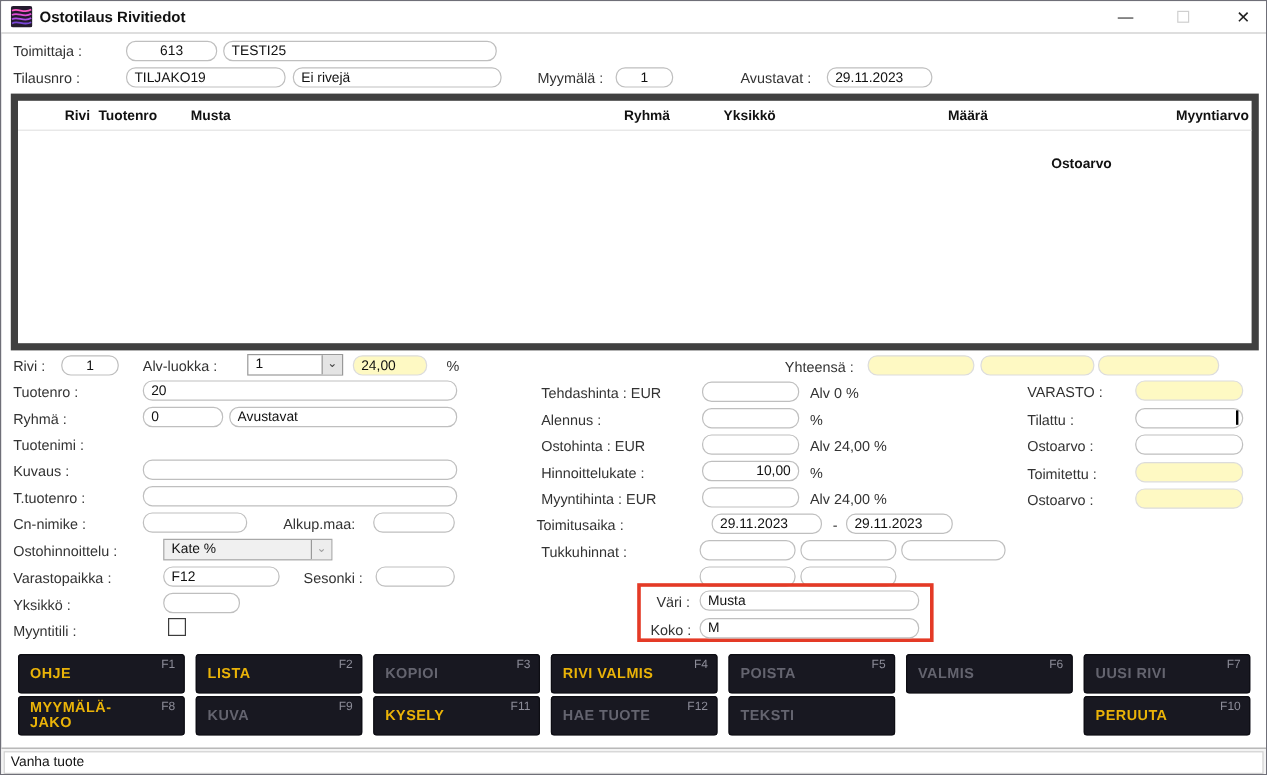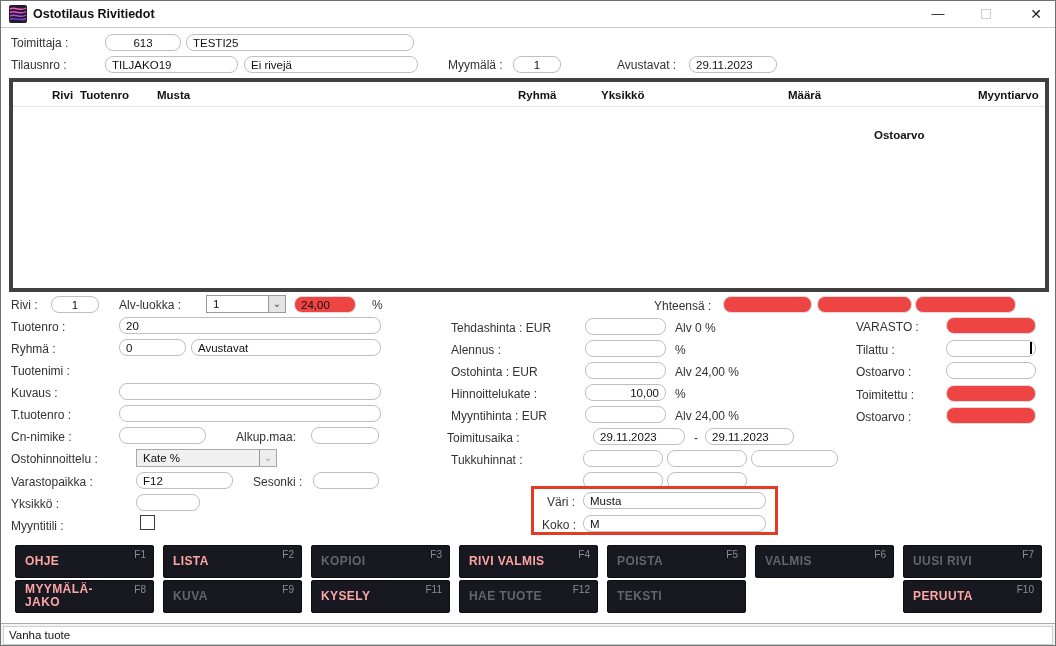--- a/index.html
+++ b/index.html
@@ -29,58 +29,58 @@
   .sublbl { position: absolute; font-size: 12px; color: #333; line-height: 17px; white-space: nowrap; }
   .fld {
     position: absolute; height: 17px;
     background: #fff; border: 1px solid #bfbfbf; border-radius: 8px;
     font-size: 11.5px; color: #111; padding: 0 6px;
     font-family: "Liberation Sans", sans-serif;
     outline: none;
   }
   .fld.center { text-align: center; }
   .fld.right  { text-align: right; }
-  .fld.dis { background: #ef4444; border-color: #dcdcdc; }
+  .fld.dis { background: #fef9c3; border-color: #dcdcdc; }
 
   .combo {
     position: absolute; height: 18px;
     background: #fff; border: 1px solid #999;
     font-size: 11.5px; color: #111;
   }
   .combo .val { position: absolute; left: 6px; top: 2px; white-space: nowrap; }
   .combo .arrow {
     position: absolute; right: 0; top: 0; width: 17px; height: 100%;
     background: #e4e4e4; border-left: 1px solid #999;
     text-align: center; font-size: 10px; color: #444; line-height: 15px;
   }
   .combo.dis { background: #f0f0f0; border-color: #a8a8a8; }
   .combo.dis .arrow { background: #ededed; color: #a0a0a0; }
 
   .checkbox { position: absolute; width: 15px; height: 15px; background: #fff; border: 1.5px solid #3c3c3c; }
 
   
-  #rows-table { position: absolute; left: 8px; top: 77px; width: 1040px; height: 214px; background: #fff; border: 4px solid #404040; }
+  #rows-table { position: absolute; left: 8px; top: 77px; width: 1040px; height: 214px; background: #fff; border: 6px solid #404040; }
   .hdr { position: absolute; top: 7px; font-size: 11.5px; font-weight: bold; color: #111; white-space: nowrap; }
   #header-underline { position: absolute; left: 0; top: 24px; width: 100%; height: 1px; background: #e3e3e3; }
 
   
   #red-highlight { position: absolute; left: 530px; top: 485px; width: 247px; height: 49px; border: 3px solid #e43a26; background: transparent; }
 
   .caret { position: absolute; width: 1.5px; height: 12px; background: #000; }
 
   
   .btn {
     position: absolute; width: 139px; height: 33px;
     background: #181821; border-radius: 3px;
     box-shadow: 0 0 0 1px #0d0d13 inset;
     cursor: pointer;
   }
   .btn .bl {
     position: absolute; left: 10px; top: 50%; transform: translateY(-50%);
-    font-size: 12px; font-weight: bold; color: #fca5a5; letter-spacing: 0.4px;
+    font-size: 12px; font-weight: bold; color: #eab308; letter-spacing: 0.4px;
     max-width: 98px; line-height: 1.15;
   }
   .btn.dis .bl { color: #64646f; }
   .btn .fk { position: absolute; top: 4px; right: 8px; font-size: 10px; color: #8d8d99; }
 
   
   #statusbar { position: absolute; left: 0; top: 622px; width: 100%; height: 23px; background: #f4f4f4; border-top: 1px solid #ababab; }
   #statusbar .panel {
     position: absolute; left: 2px; top: 2px; width: 1050px; height: 19px;
     background: #fff; border: 1px solid #cfcfcf;

